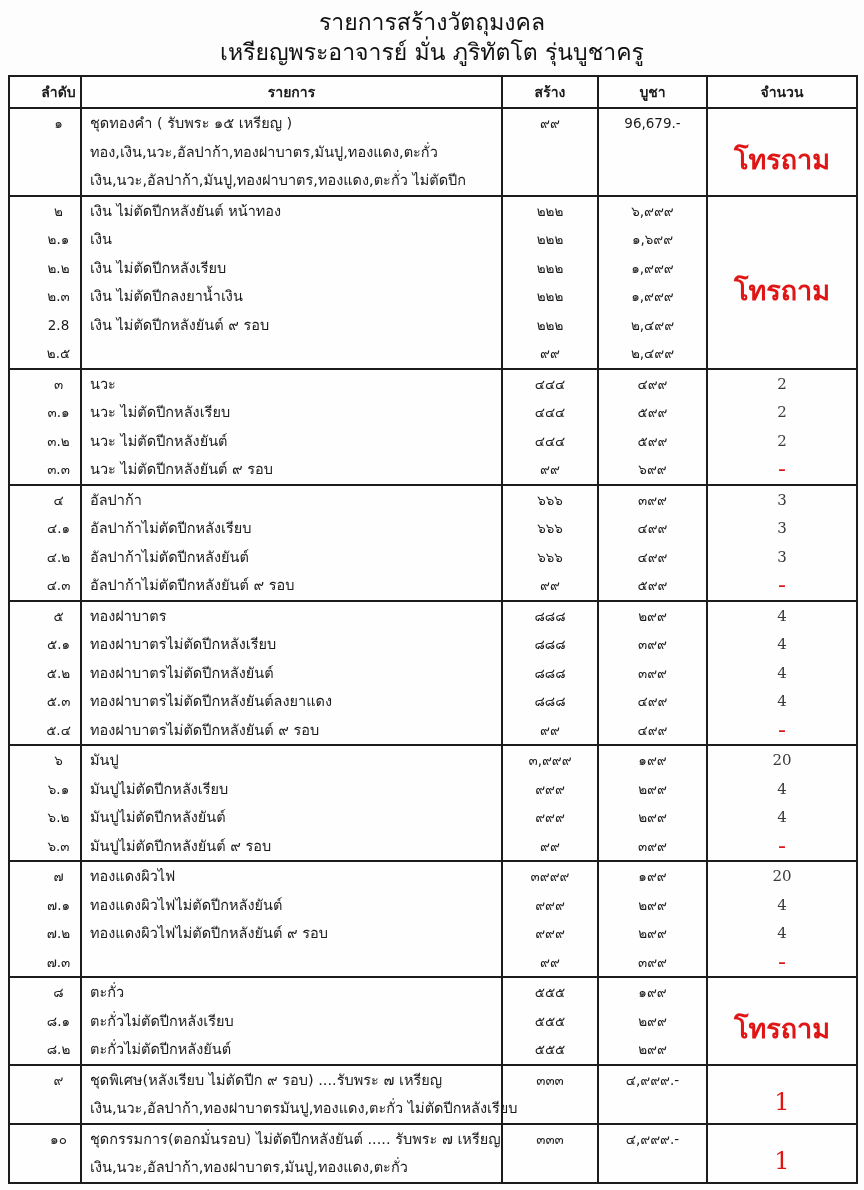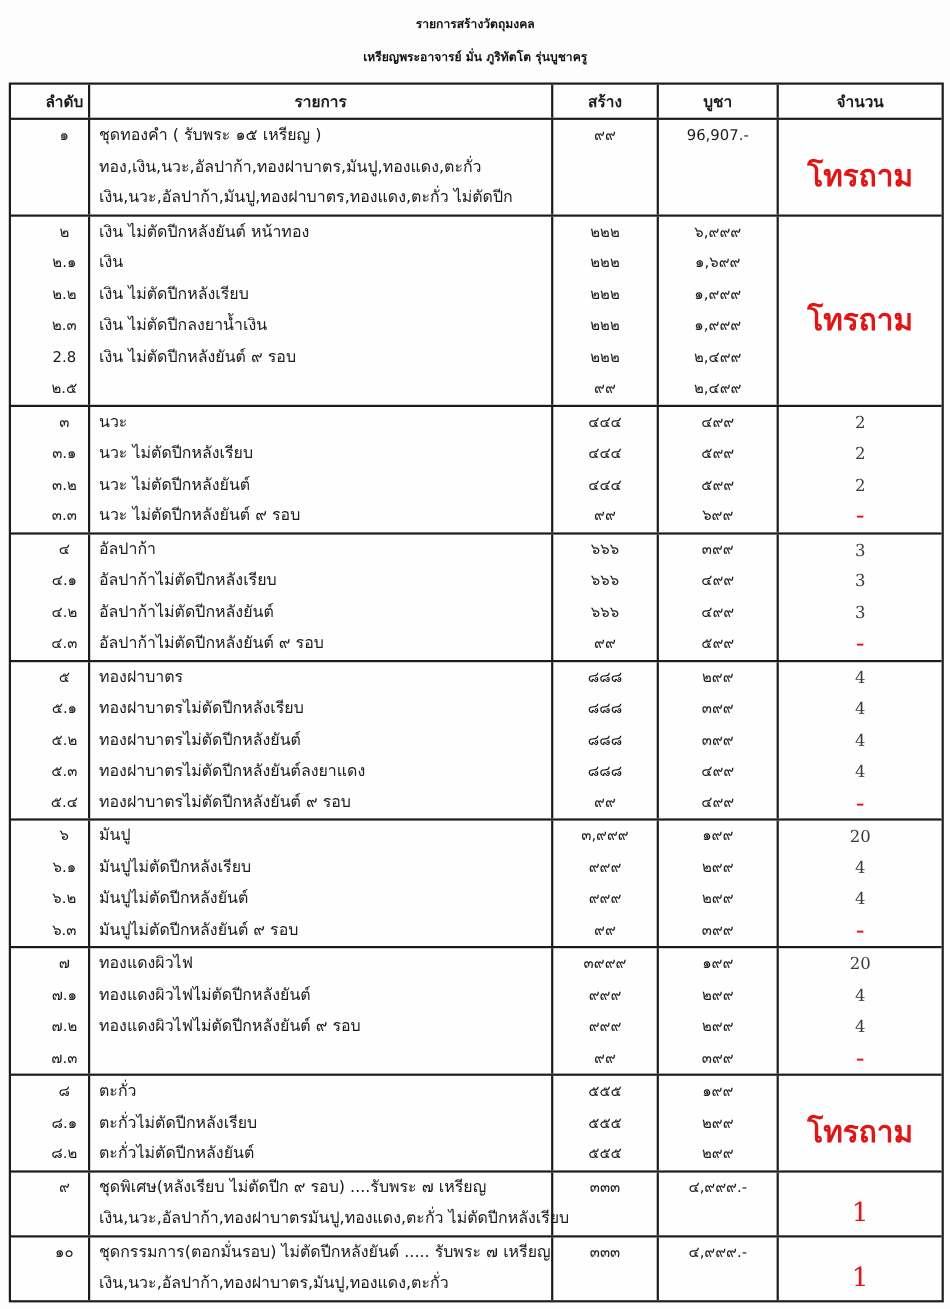--- a/index.html
+++ b/index.html
@@ -4,21 +4,21 @@
 <style>
   html,body { margin:0; padding:0; }
   body {
     width:864px; height:1190px;
     background:#fdfdfd;
     font-family:"DejaVu Sans", sans-serif;
     color:#1b1b1b;
     position:relative;
   }
   .titles { text-align:center; padding-top:7px; }
-  .title-line { font-weight:bold; font-size:11px; line-height:30px; color:#111; }
+  .title-line { font-weight:normal; font-size:23px; line-height:30px; color:#111; }
   .price-table {
     position:absolute; left:8px; top:75px; width:846px;
     border:2px solid #1c1c1c;
     background:#fefefe;
   }
   .grp, .hdr {
     display:grid;
     grid-template-columns:70px 421px 96px 109px 1fr;
   }
   .grp { border-top:2px solid #1c1c1c; }
@@ -76,21 +76,21 @@
     </div>
     <div class="col item">
       <div class="ln">ชุดทองคำ ( รับพระ ๑๕ เหรียญ )</div>
       <div class="ln">ทอง,เงิน,นวะ,อัลปาก้า,ทองฝาบาตร,มันปู,ทองแดง,ตะกั่ว</div>
       <div class="ln">เงิน,นวะ,อัลปาก้า,มันปู,ทองฝาบาตร,ทองแดง,ตะกั่ว  ไม่ตัดปีก</div>
     </div>
     <div class="col made">
       <div class="ln">๙๙</div>
     </div>
     <div class="col price">
-      <div class="ln">96,907.-</div>
+      <div class="ln">96,679.-</div>
     </div>
     <div class="col qty">
       <div class="qty-center">
           <span class="phone-label">โทรถาม</span>
         </div>
     </div>
   </div>
 
   <div class="grp">
     <div class="col no">

